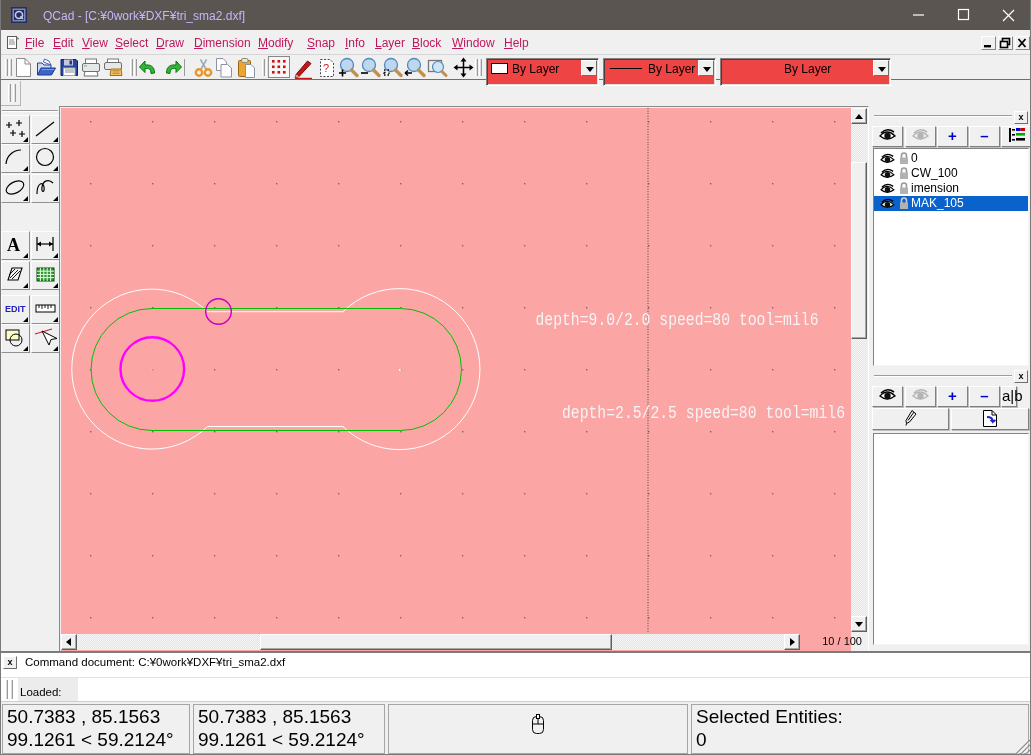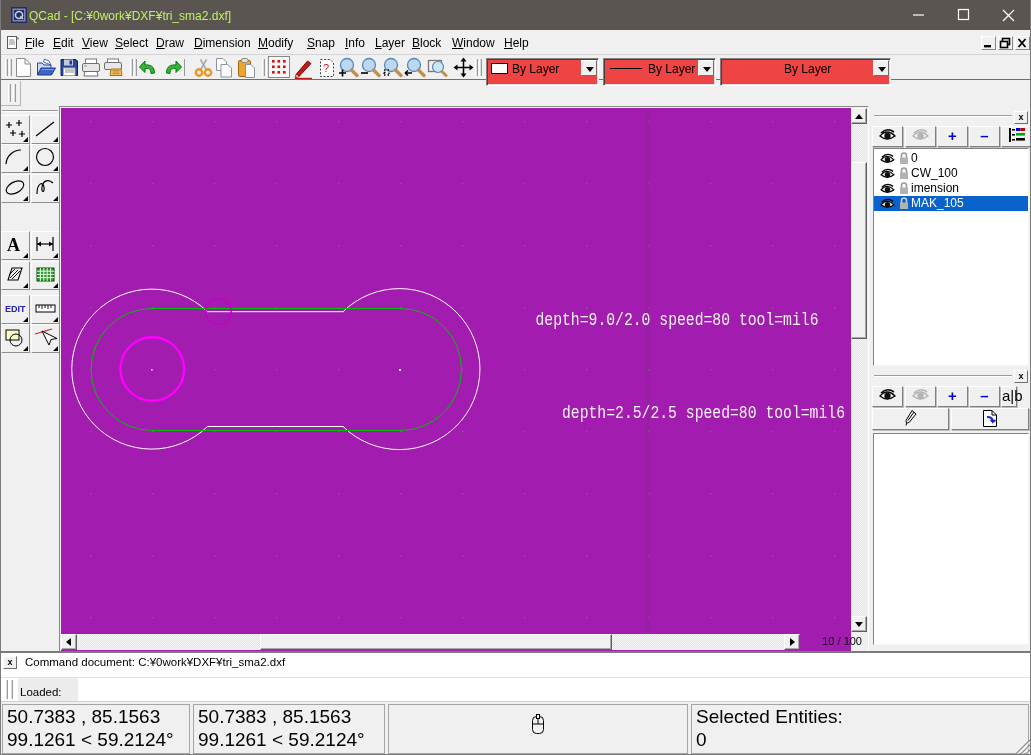--- a/index.html
+++ b/index.html
@@ -1,43 +1,43 @@
 <!DOCTYPE html>
 <html><head>
 <meta charset="utf-8">
 <style>
 * { margin:0; padding:0; box-sizing:border-box; }
 html,body { width:1031px; height:755px; overflow:hidden; }
 body { font-family:"Liberation Sans", sans-serif; background:#f0f0f0; position:relative; }
 .abs { position:absolute; }
 
 #titlebar { left:0; top:0; width:1031px; height:30px; background:#5a5550; }
-#titlebar .ttext { position:absolute; left:29px; top:9px; color:#bef264; font-size:12px; }
+#titlebar .ttext { position:absolute; left:43px; top:9px; color:#c4b5fd; font-size:12px; }
 #qicon { position:absolute; }
 .winbtn { position:absolute; top:0; width:45px; height:30px; color:#fff; }
 
 #menubar { left:0; top:30px; width:1031px; height:25px; background:#f0f0f0; border-bottom:1px solid #d5d5d5; }
-#menubar .mi { position:absolute; top:6px; font-size:12px; color:#000000; }
+#menubar .mi { position:absolute; top:6px; font-size:12px; color:#be185d; }
 #menubar .mi u { text-decoration:underline; }
 
 #toolbar { left:0; top:56px; width:1031px; height:24px; background:#f0f0f0; border-bottom:1px solid #6e6e6e; }
 .grip { position:absolute; width:3px; border-left:1px solid #fff; border-right:1px solid #9a9a9a; background:#dcdcdc; }
 .combo { position:absolute; top:2px; height:28px; background:#ef4444; border:1px solid #828282; border-right-color:#fff; border-bottom-color:#fff; box-shadow: inset 1px 1px 0 #404040, inset -1px -1px 0 #dfdfdf; font-size:12px; }
 .combo .cbtn { position:absolute; right:1px; top:1px; width:16px; height:16px; background:#f0f0f0; border:1px solid #fff; border-right-color:#6d6d6d; border-bottom-color:#6d6d6d; }
 .combo .cbtn:after { content:""; position:absolute; left:4px; top:6px; border:4px solid transparent; border-top:5px solid #000; border-bottom:none; }
 
 .raised { background:#f0f0f0; border:1px solid #878787; border-top-color:#fff; border-left-color:#fff; }
 .sunken { background:#fff; border:1px solid #828282; border-bottom-color:#f5f5f5; border-right-color:#f5f5f5; }
 
 #leftpanel { left:0; top:80px; width:62px; height:572px; background:#f0f0f0; }
 .lbtn { position:absolute; width:29px; height:29px; background:#f0f0f0; border:1px solid #909090; border-top-color:#fdfdfd; border-left-color:#fdfdfd; }
 .lbtn:after { content:""; position:absolute; right:1px; bottom:1px; border-left:5px solid transparent; border-bottom:5px solid #000; }
 
 #canvasframe { left:59px; top:106px; width:810px; height:546px; background:#f0f0f0; border:1px solid #898989; border-bottom-color:#fff; border-right-color:#fff; }
-#blackcv { position:absolute; left:1px; top:1px; width:790px; height:608px; background:#a21caf; }
+#blackcv { position:absolute; left:1px; top:1px; width:790px; height:608px; background:#fca5a5; }
 
 .sbtn { position:absolute; background:#f0f0f0; border:1px solid #fff; border-right-color:#5e5e5e; border-bottom-color:#5e5e5e; box-shadow: inset -1px -1px 0 #a9a9a9; }
 .strack { position:absolute; background:#ececec; background-image:repeating-conic-gradient(#f7f7f7 0 25%, #e3e3e3 0 50%); background-size:2px 2px; }
 .sthumb { position:absolute; background:#f0f0f0; border:1px solid #fff; border-right-color:#5e5e5e; border-bottom-color:#5e5e5e; box-shadow: inset -1px -1px 0 #a9a9a9; }
 .arr { position:absolute; width:0; height:0; }
 
 #rightpanel { left:869px; top:106px; width:162px; height:546px; background:#f0f0f0; }
 .dockline { position:absolute; height:2px; border-top:1px solid #9c9c9c; border-bottom:1px solid #fff; }
 .xbtn { position:absolute; width:14px; height:13px; background:#f0f0f0; border:1px solid #fff; border-right-color:#6d6d6d; border-bottom-color:#6d6d6d; font-size:9px; font-weight:bold; text-align:center; line-height:11px; }
 .dbtn { position:absolute; height:21px; background:#f0f0f0; border:1px solid #fff; border-right-color:#808080; border-bottom-color:#808080; box-shadow:1px 1px 0 #bdbdbd; text-align:center; }

